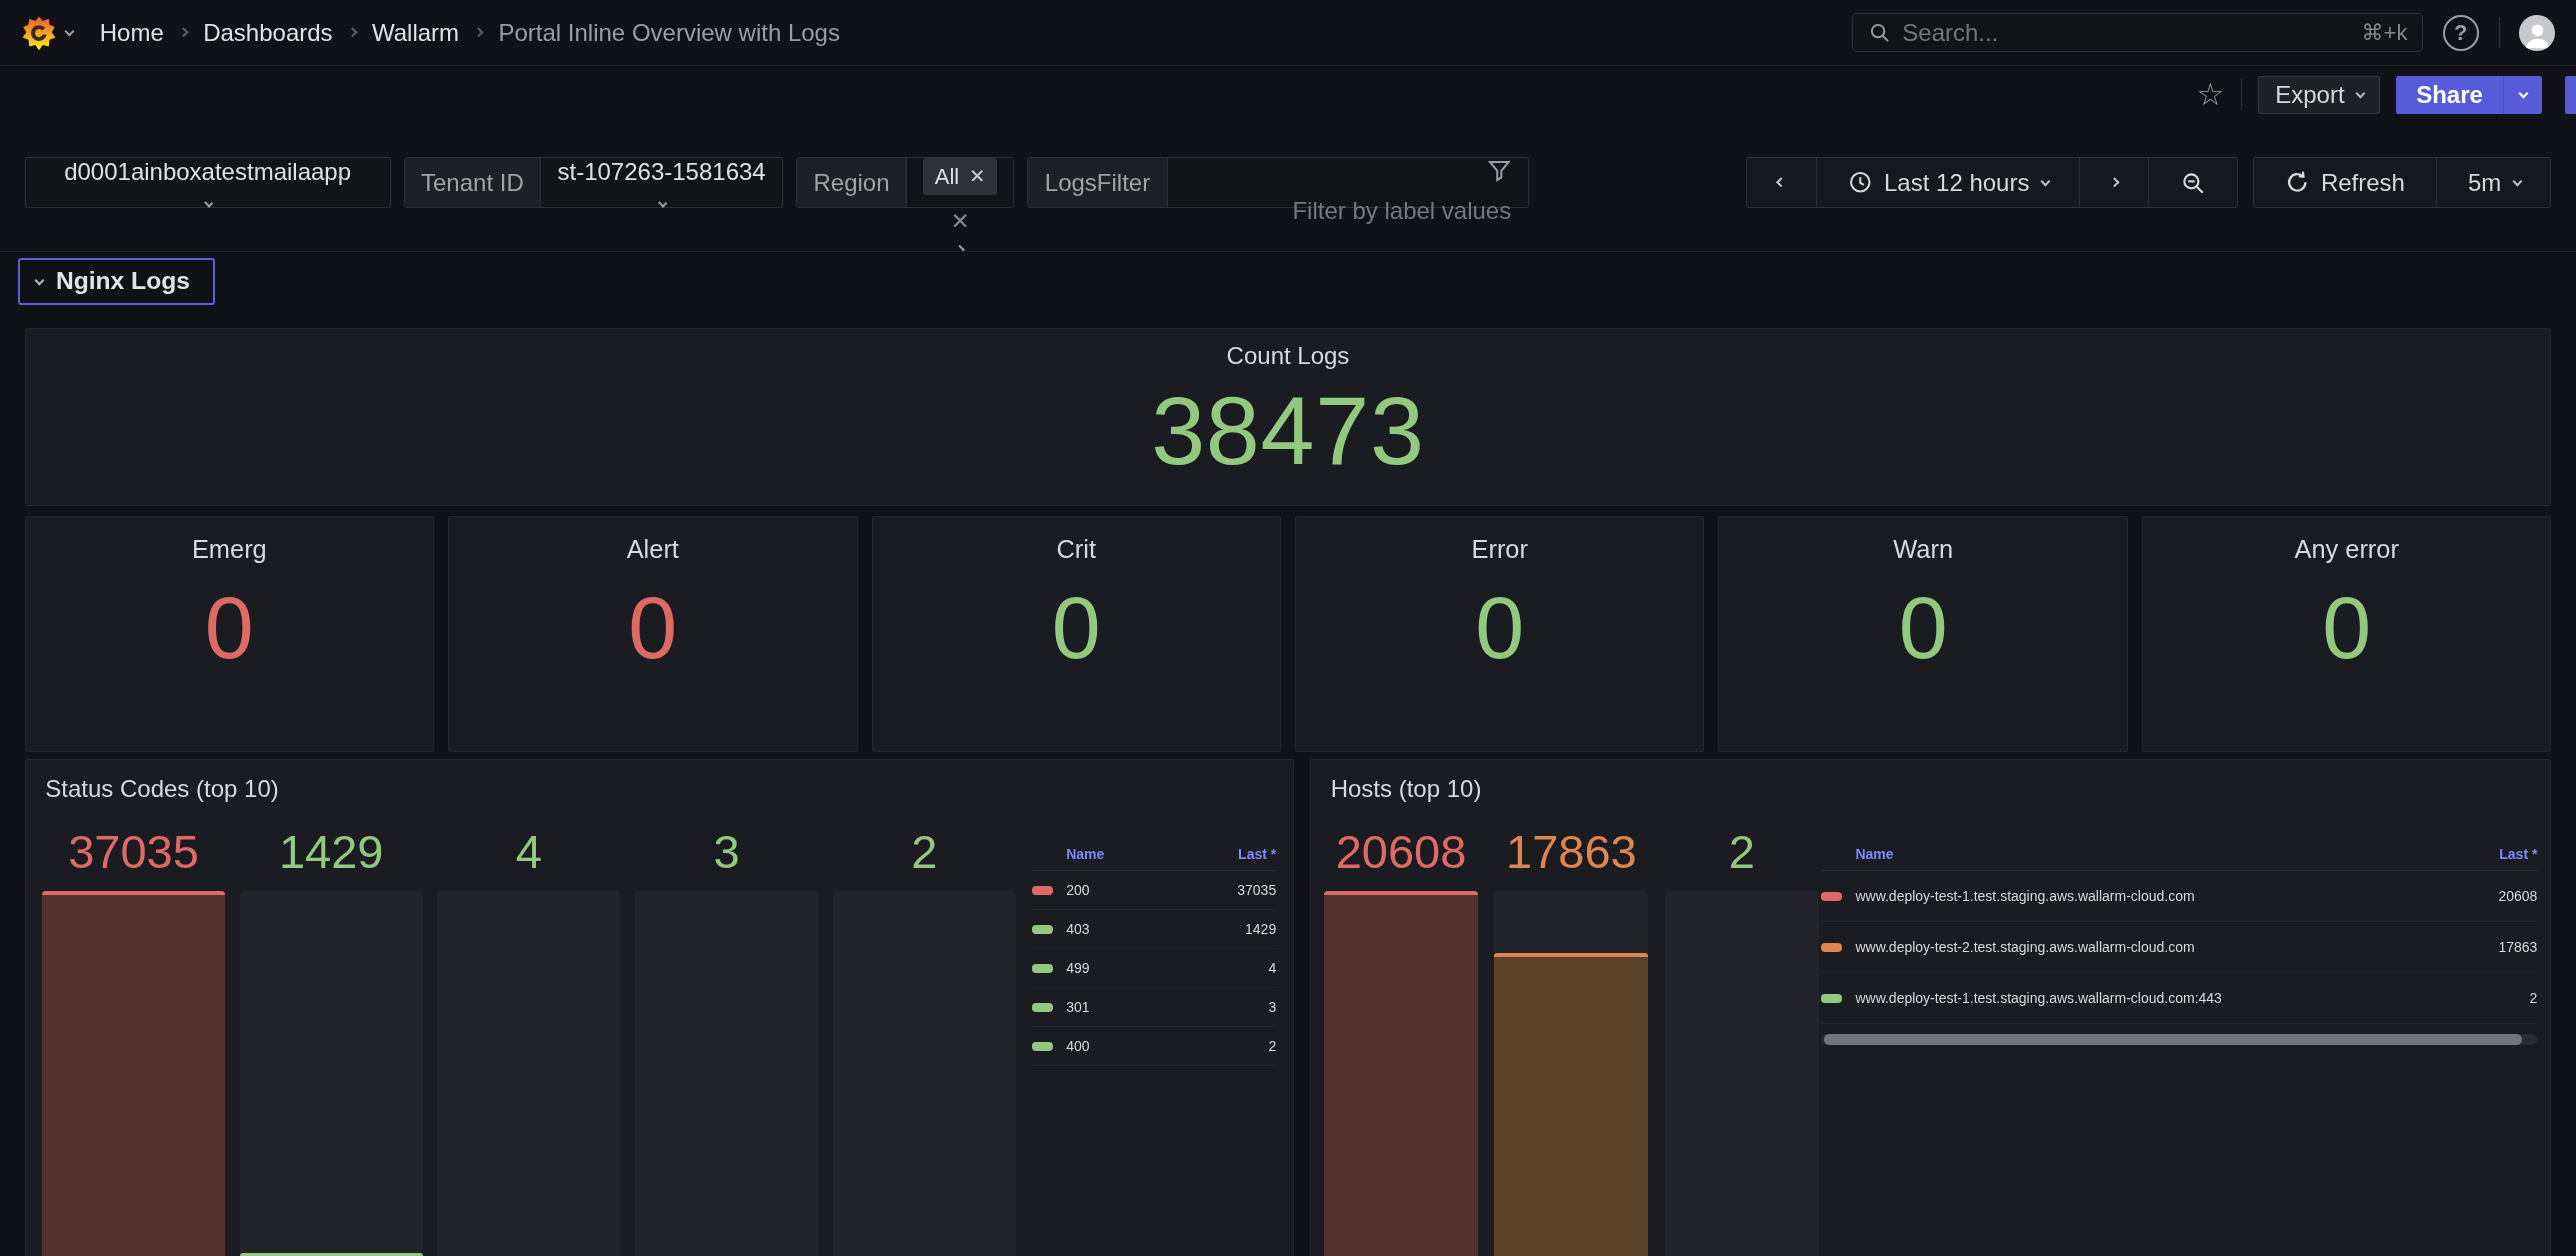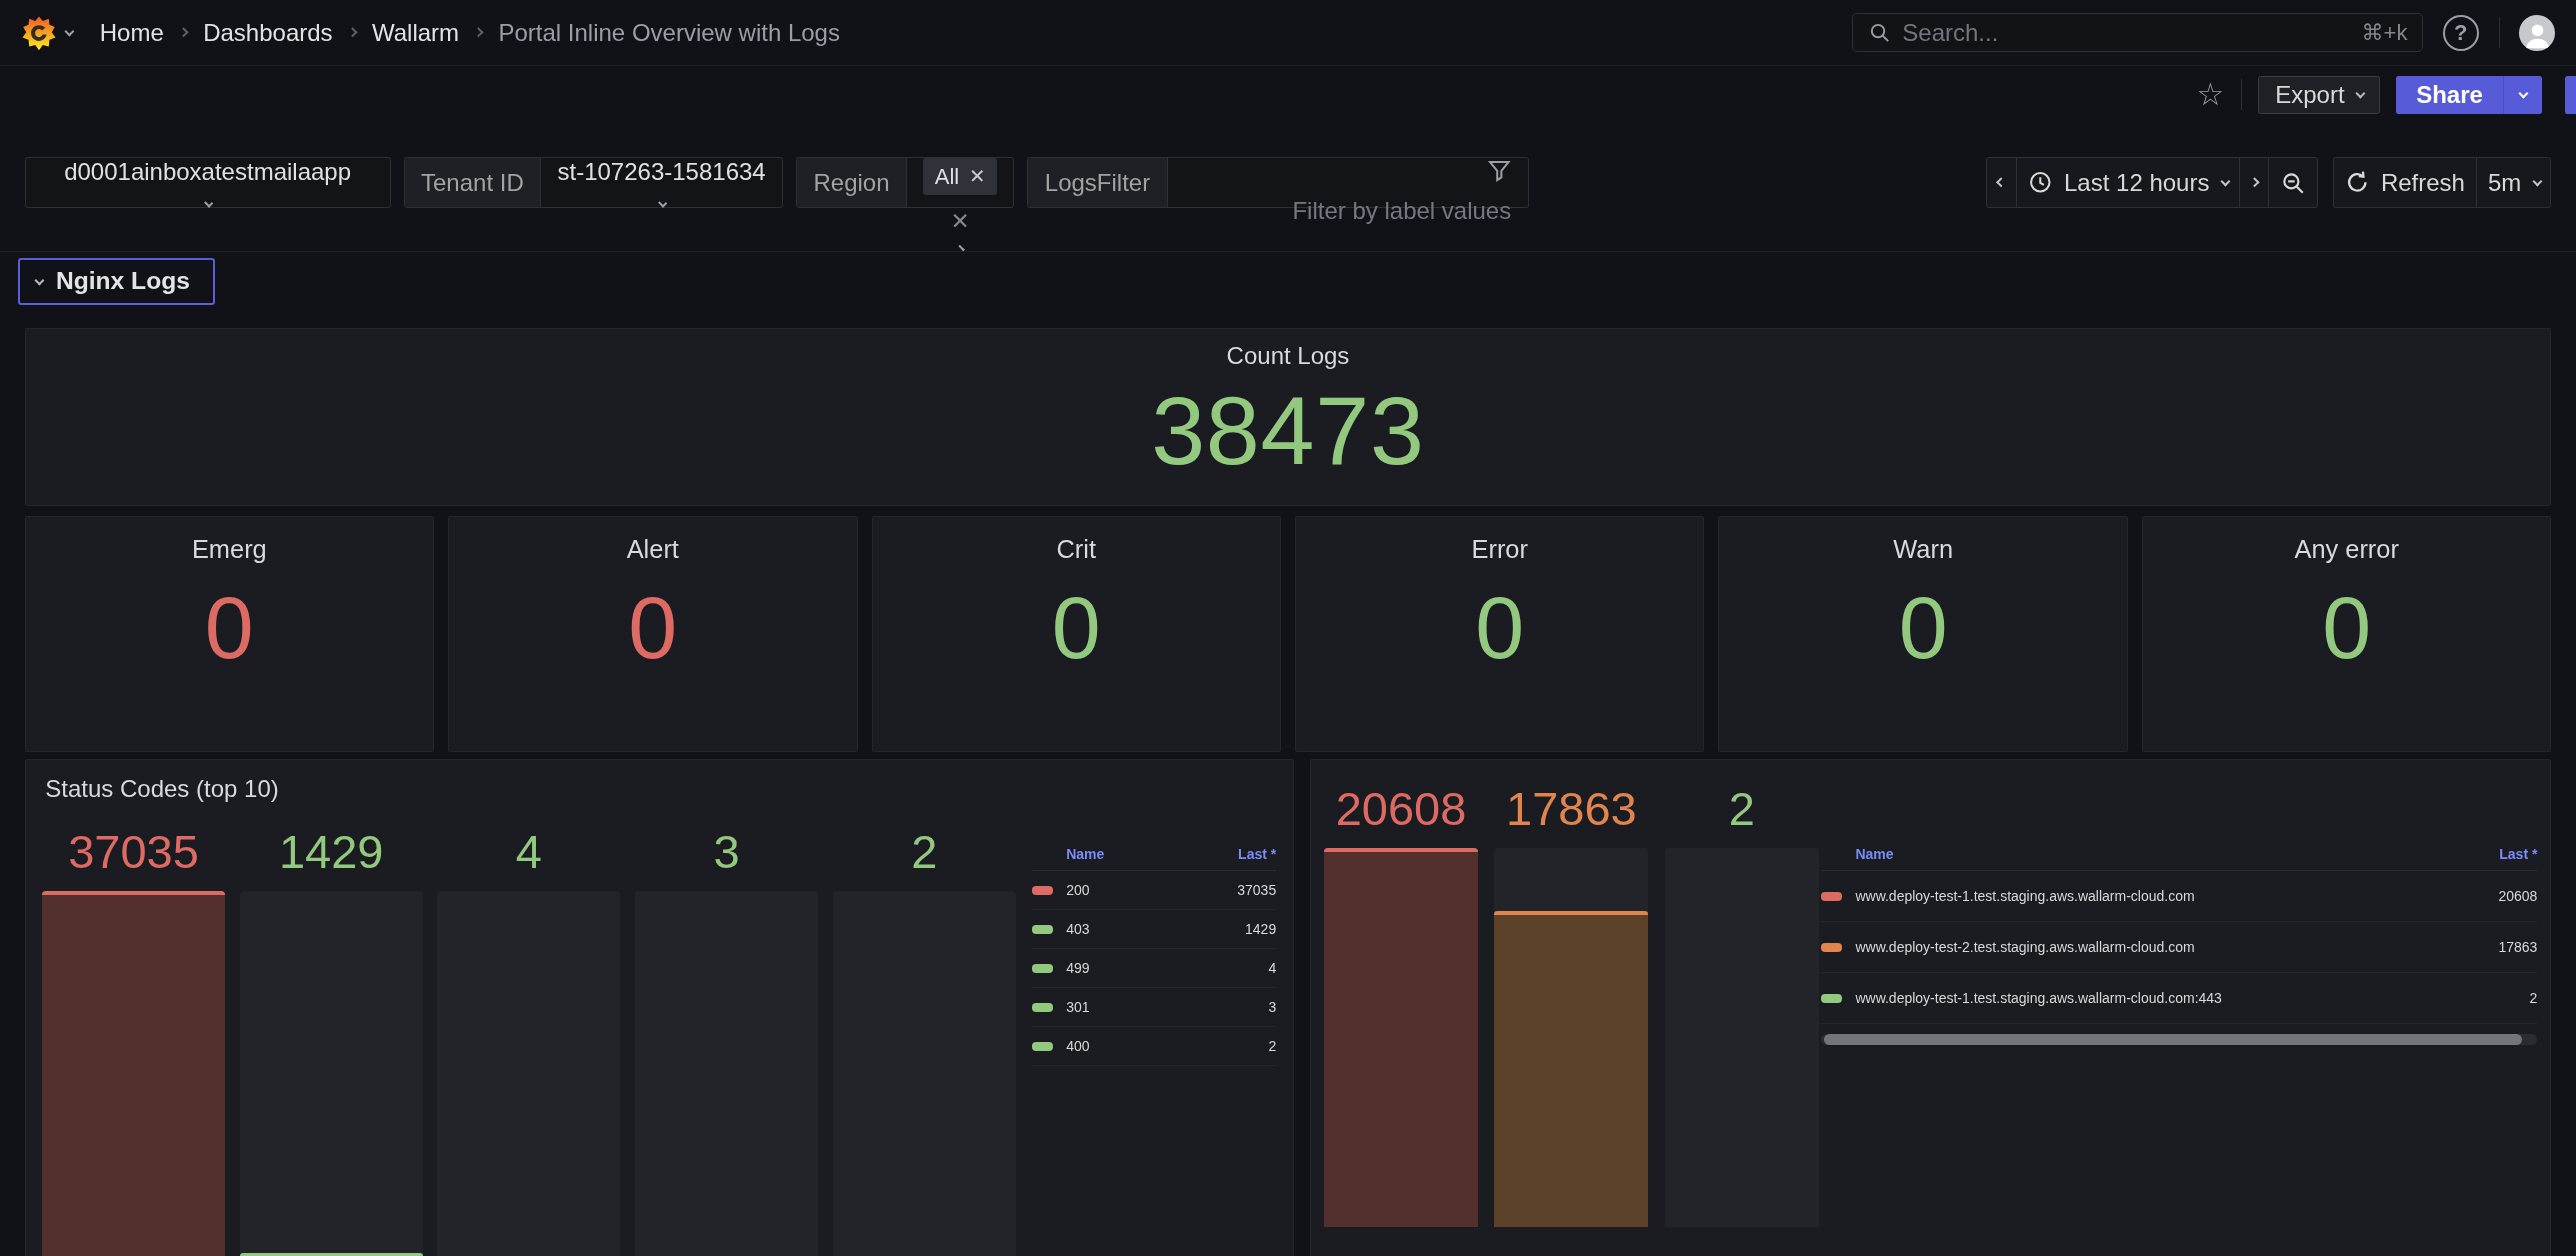--- a/index.html
+++ b/index.html
@@ -50,21 +50,21 @@
   .ctrl-label { display:flex; align-items:center; padding:0 16.4px; background:#1E2026; border-right:0.8px solid #2E3036; color:#a3a3a3; border-radius:2.5px 0 0 2.5px; }
   .ctrl-val { display:flex; align-items:center; gap:14.7px; padding:0 16.4px; color:#E0E1E5;flex-direction:column; }
   .chip { display:flex; align-items:center; gap:9.8px; background:#30323A; border-radius:3.3px; padding:5.7px 11.5px; font-size:22px; }
   .x { color:#C9CAD1; font-size:19.7px; line-height:1; cursor:pointer; }
   .x.big { color:#85878E; font-size:23px; }
   .ph { color:#757880; }
   .icon-mut { color:#9D9DA8; display:flex; align-items:center; }
 
   .timebar { margin-left:auto; display:flex; gap:14.7px; }
   .tg { display:flex; align-items:center; height:51px; background:#16181D; border:0.8px solid #2E3036; border-radius:2.5px; font-size:24px; }
-  .tseg { display:flex; align-items:center; justify-content:center; gap:11.5px; height:100%; padding:0 11px; cursor:pointer; }
+  .tseg { display:flex; align-items:center; justify-content:center; gap:11.5px; height:100%; padding:0 31px; cursor:pointer; }
   .tseg + .tseg { border-left:0.8px solid #2E3036; }
   .tseg .cv { color:#C2C3C9; }
 
   
   .dash-sep { margin-top:43px; border-top:0.8px solid #1F2125; }
   .row-header { margin:5.7px 0 0 18px; }
   .sec-btn { display:inline-flex; align-items:center; gap:14.7px; height:47px; padding:0 23px 0 14.7px;
              border:2.5px solid #5A5FD8; border-radius:3.3px; cursor:pointer; }
   .sec-btn .cv { color:#B5B6BD; }
   .sec-title { font-size:24.6px; font-weight:700; color:#E3E4E8; }
@@ -370,20 +370,21 @@
             <div class="lrow">
               <span class="pill" style="background: rgb(147, 201, 126);"></span>
               <span class="lname">400</span>
               <span class="lval">2</span>
             </div>
           </div>
       </div>
     </div>
 
     <div class="panel chart-panel hosts">
+      <div class="ptitle">Hosts (top 10)</div>
       <div class="chart-body">
           <div class="bars">
             <div class="bar-col">
               <div class="bar-label" style="color: rgb(221, 107, 99);">20608</div>
               <div class="bar">
                 <div class="fill" style="top: 0%; border-top-color: rgb(221, 107, 99); background: rgb(83, 48, 46);"></div>
               </div>
             </div>
             <div class="bar-col">
               <div class="bar-label" style="color: rgb(224, 133, 78);">17863</div>

